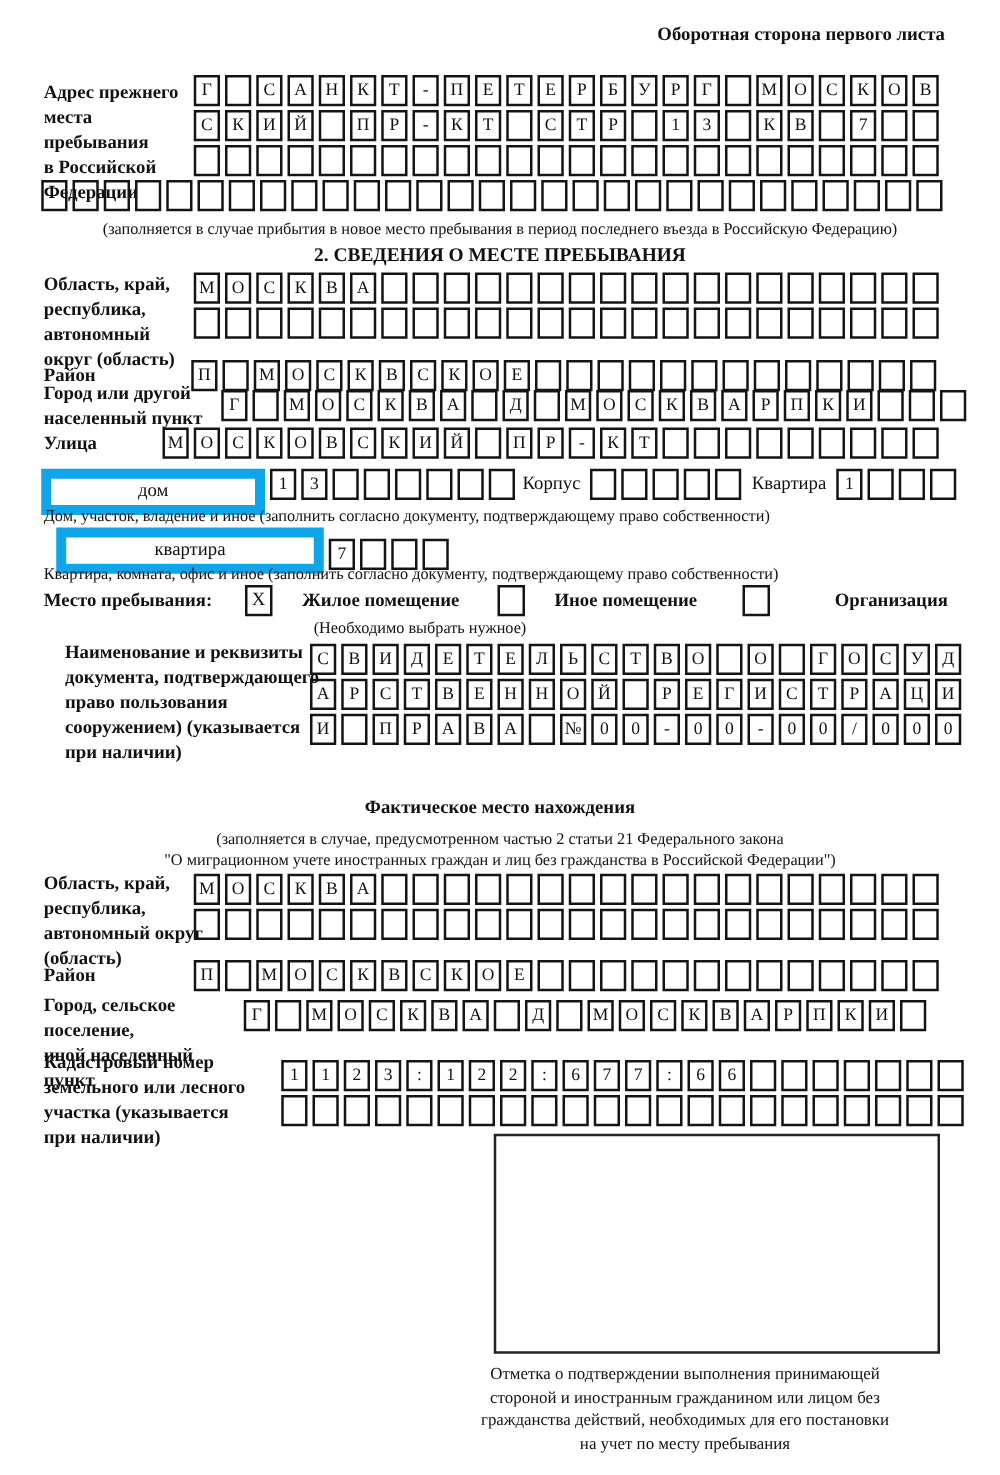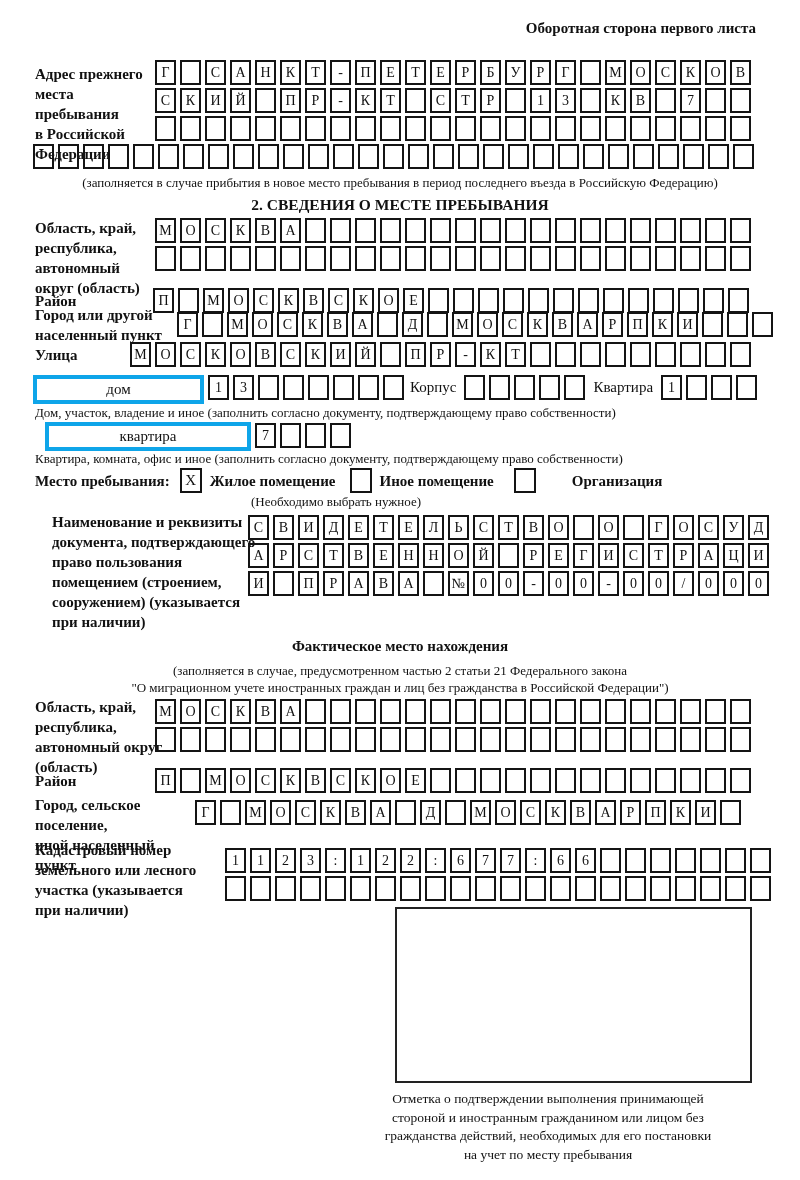--- a/index.html
+++ b/index.html
@@ -16,21 +16,21 @@
   .sub-title { font-weight:bold; font-size:15px; }
 
   .crow { display:flex; height:25px; margin-bottom:3px; }
   .cell {
     display:inline-block; box-sizing:content-box;
     width:17px; height:21px; border:2px solid #141414; margin-right:4px;
     text-align:center; font-size:14px; line-height:21px;
     font-family:"Liberation Serif","DejaVu Serif",serif;
   }
   .wide-box {
-    box-sizing:content-box; height:21px; border:4px solid #0ea5e9;
+    box-sizing:content-box; height:21px; border:8px solid #0ea5e9;
     text-align:center; font-size:15px; line-height:21px; margin-right:4px;
   }
   .inline-lbl { font-size:15px; line-height:25px; white-space:nowrap; }
   .checkbox {
     display:inline-block; box-sizing:content-box;
     width:18px; height:21px; border:2px solid #141414;
     text-align:center; font-size:15px; line-height:21px;
   }
   .stay-row { display:flex; align-items:center; }
   .stamp-box { box-sizing:border-box; border:2px solid #222; width:357px; height:176px; }
@@ -347,36 +347,35 @@
     <div class="wide-box" style="width:198px;">квартира</div>
     <div class="crow">
         <span class="cell">7</span>
         <span class="cell"></span>
         <span class="cell"></span>
         <span class="cell"></span>
       </div>
   </div>
   <div class="abs note" style="top:450px; left:35px;">Квартира, комната, офис и иное (заполнить согласно документу, подтверждающему право собственности)</div>
 
-  <div class="abs stay-row" style="top:468px; left:35px;">
+  <div class="abs stay-row" style="top:468px; left:35px;gap:16px;">
     <span class="flabel">Место пребывания:</span>
     <span class="checkbox" style="margin-left:10px;">X</span>
     <span class="flabel" style="margin-left:8px;">Жилое помещение</span>
     <span class="checkbox" style="margin-left:14px;"></span>
     <span class="flabel" style="margin-left:8px;">Иное помещение</span>
     <span class="checkbox" style="margin-left:20px;"></span>
     <span class="flabel" style="margin-left:36px;">Организация</span>
   </div>
   <div class="abs note" style="top:493px; left:0; width:672px; text-align:center;">(Необходимо выбрать нужное)</div>
 
   <div class="abs flabel" style="top:512px; left:52px; width:210px;">
       <div>Наименование и реквизиты</div>
       <div>документа, подтверждающего</div>
       <div>право пользования</div>
-      <div>помещением (строением,</div>
       <div>сооружением) (указывается</div>
       <div>при наличии)</div>
     </div>
   <div class="abs" style="top:515px; left:248px;">
     <div class="crow">
         <span class="cell">С</span>
         <span class="cell">В</span>
         <span class="cell">И</span>
         <span class="cell">Д</span>
         <span class="cell">Е</span>

